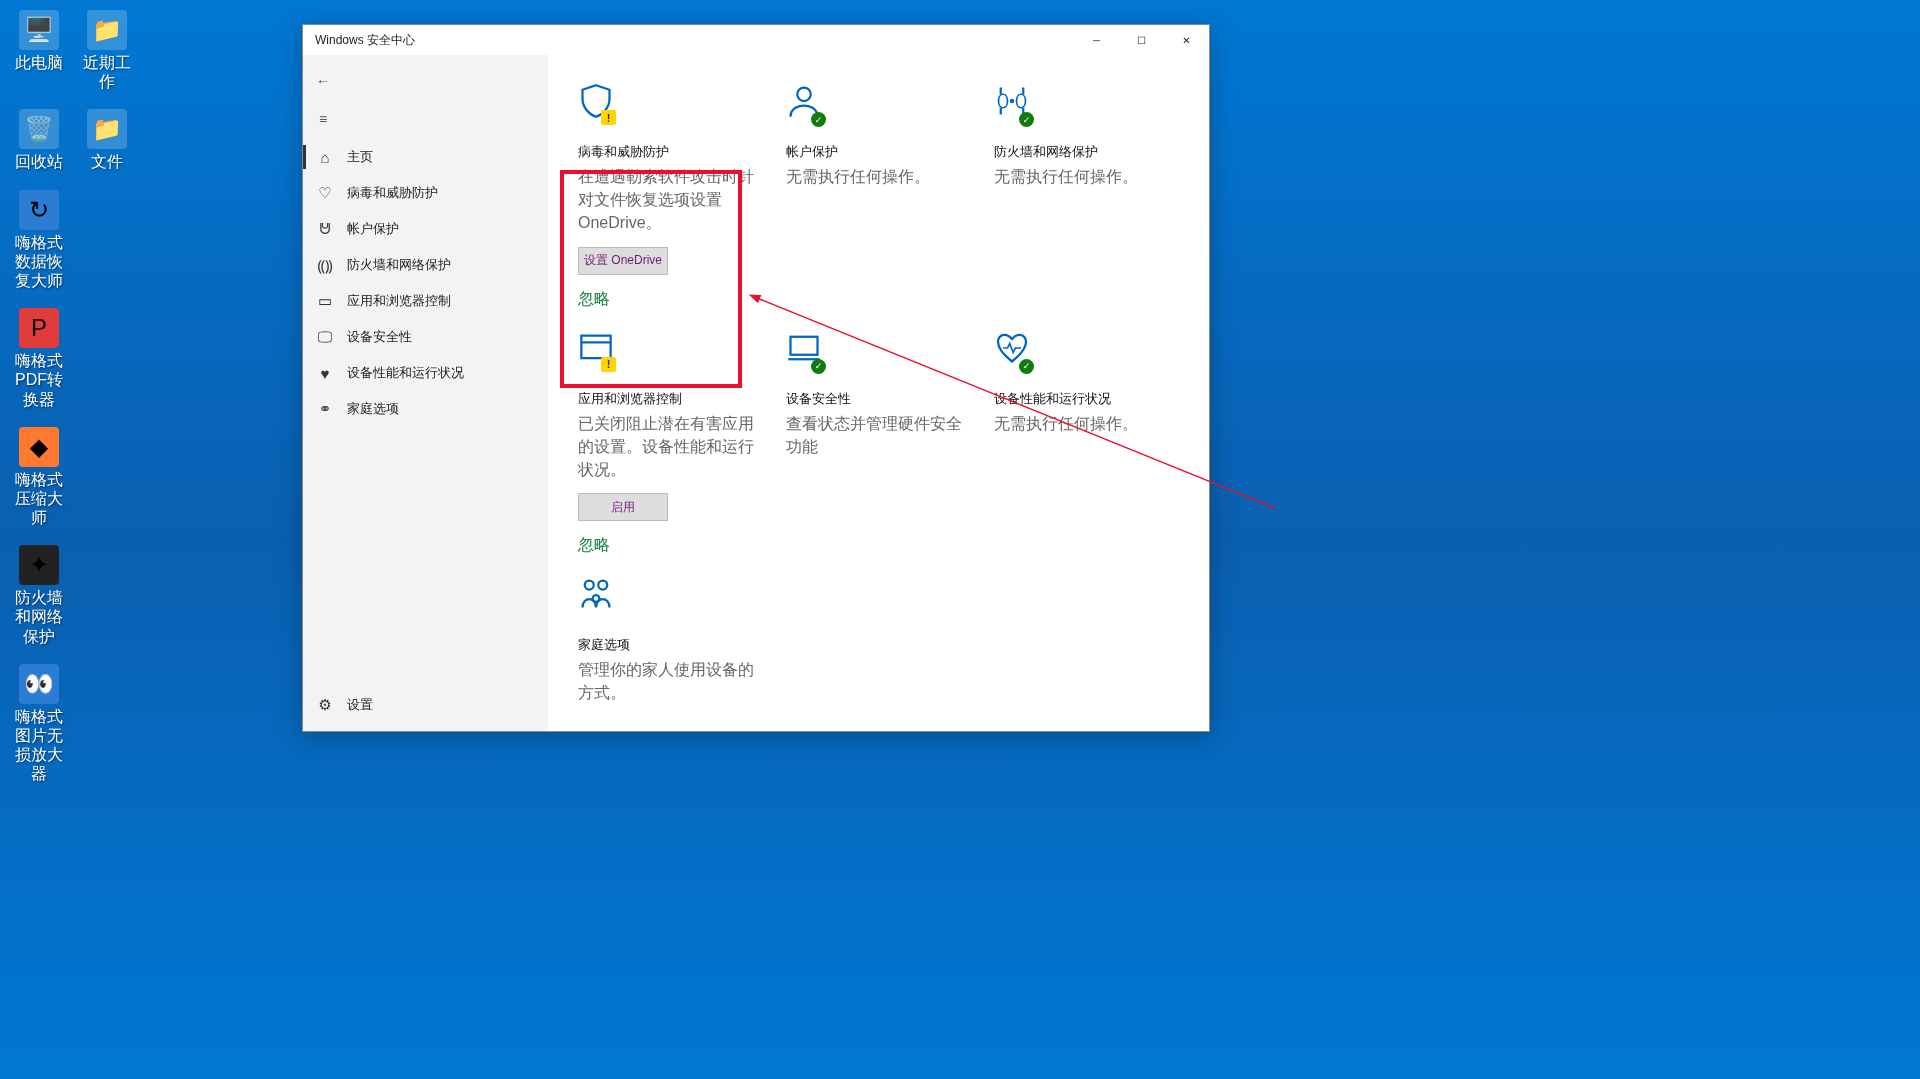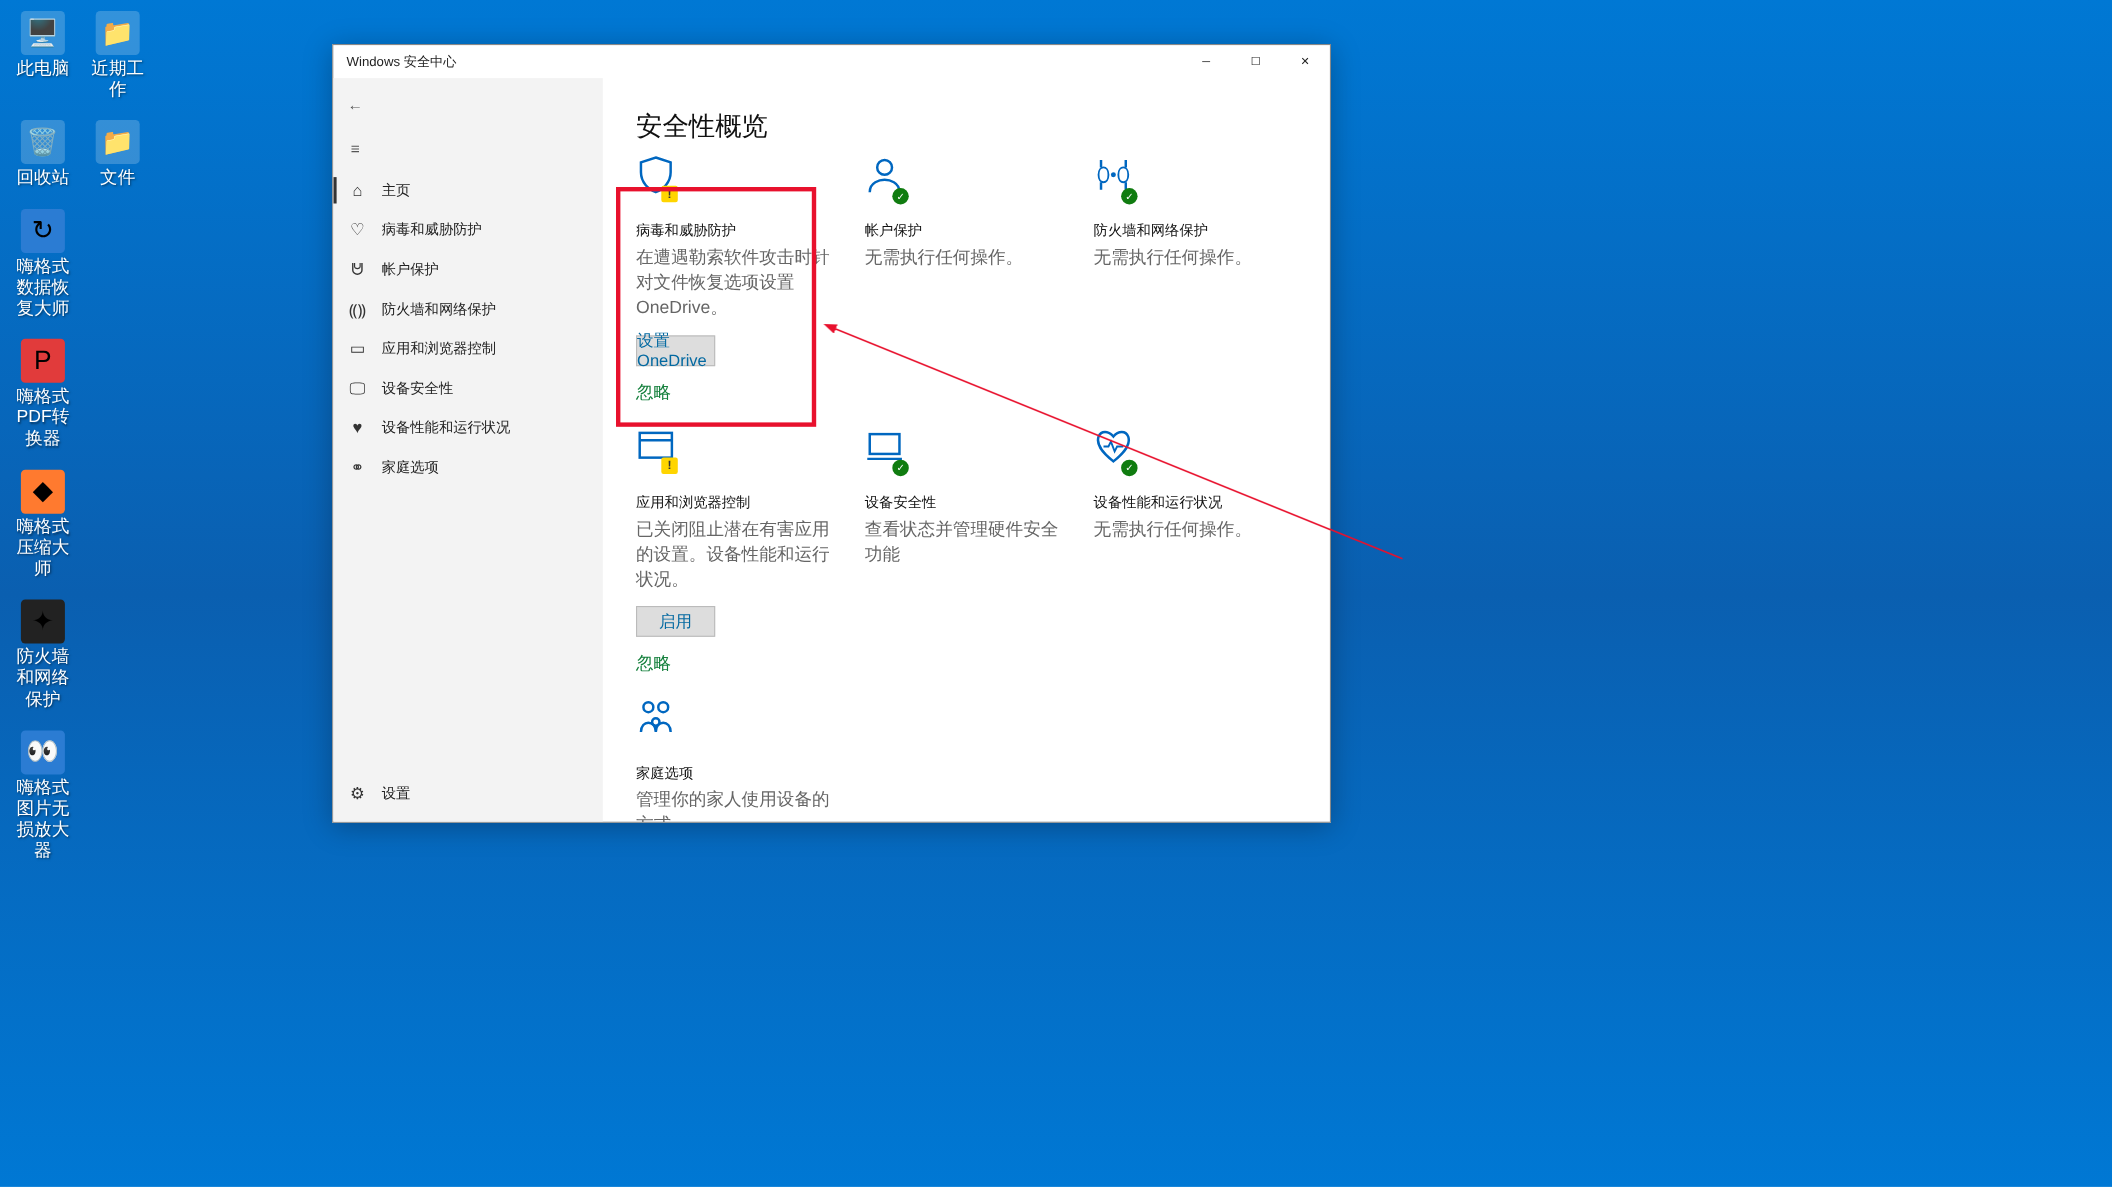--- a/index.html
+++ b/index.html
@@ -7,21 +7,21 @@
 body{background:linear-gradient(180deg,#0078d4 0%,#0a5fb0 50%,#0078d4 100%);position:relative}
 
 
 .desktop-icons{position:absolute;top:10px;left:8px;display:flex;flex-direction:column;gap:18px}
 .di{width:62px;display:flex;flex-direction:column;align-items:center;gap:3px;cursor:pointer}
 .di .ic{width:40px;height:40px;background:#fff3;border-radius:4px;display:flex;align-items:center;justify-content:center;font-size:24px}
 .di .lbl{color:#fff;font-size:16px;text-align:center;text-shadow:1px 1px 2px #0008;line-height:1.2}
 .di-row{display:flex;gap:6px}
 
 
-.window{position:absolute;top:40px;left:302px;width:908px;height:708px;background:#fff;border:1px solid #888;box-shadow:0 4px 24px #0004;display:flex;flex-direction:column}
+.window{position:absolute;top:24px;left:302px;width:908px;height:708px;background:#fff;border:1px solid #888;box-shadow:0 4px 24px #0004;display:flex;flex-direction:column}
 .titlebar{height:30px;display:flex;align-items:center;justify-content:space-between;padding-left:12px}
 .titlebar .ttl{font-size:12px;color:#222}
 .titlebar .controls{display:flex}
 .titlebar .controls .btn{width:45px;height:30px;display:flex;align-items:center;justify-content:center;font-size:10px;color:#222;cursor:pointer}
 
 .body{flex:1;display:flex;overflow:hidden}
 .sidebar{width:245px;background:#f3f3f3;display:flex;flex-direction:column;padding-top:6px;position:relative}
 .sb-top{display:flex;flex-direction:column}
 .sb-back,.sb-ham{width:40px;height:36px;display:flex;align-items:center;justify-content:center;color:#555;cursor:pointer;font-size:14px}
 .sb-back{margin-bottom:4px}
@@ -33,21 +33,21 @@
 
 .main{flex:1;padding:28px 30px 20px 30px;overflow:auto}
 .main h1{font-size:24px;font-weight:400;color:#111;margin-bottom:10px}
 .main .subtitle{font-size:12px;color:#555;margin-bottom:24px}
 .tiles{display:flex;flex-wrap:wrap;gap:20px 30px}
 .tile{width:178px;display:flex;flex-direction:column}
 .tile .ticon{height:46px;margin-bottom:14px;display:flex;align-items:flex-start}
 .tile .ticon svg{width:36px;height:36px}
 .tile .tname{font-size:13px;color:#111;margin-bottom:4px}
 .tile .tdesc{font-size:16px;color:#666;line-height:1.45}
-.tile .tbtn{margin-top:12px;width:72px;height:28px;background:#ddd;border:1px solid #bbb;font-size:15px;color:#0369a1;cursor:pointer;display:flex;align-items:center;justify-content:center}
+.tile .tbtn{margin-top:12px;width:90px;height:28px;background:#ddd;border:1px solid #bbb;font-size:12px;color:#701a75;cursor:pointer;display:flex;align-items:center;justify-content:center}
 .tile .tlink{margin-top:14px;font-size:16px;color:#15803d;cursor:pointer}
 .tile.highlighted{position:relative}
 .highlight-box{position:absolute;border:4px solid #e8112d;pointer-events:none}
 
 
 .arrow-svg{position:absolute;pointer-events:none}
 
 
 .bic{position:relative;display:inline-block}
 .badge-warn{position:absolute;right:-2px;bottom:-2px;width:15px;height:15px;background:#ffd500;border-radius:2px;display:flex;align-items:center;justify-content:center;font-size:11px;color:#333;font-weight:bold}
@@ -150,21 +150,20 @@
       </div>
       <div class="sb-bottom">
         <div class="nav-item">
             <span class="nic">⚙</span>
             <span>设置</span>
           </div>
       </div>
     </div>
 
     <div class="main">
-      <h1>安全性概览</h1>
 
       <div class="tiles">
 
         <div class="tile highlighted">
           <div class="ticon">
               <span class="bic">
             <svg viewBox="0 0 32 32">
                   <path d="M16 2 L28 6 V14 C28 22 22 28 16 30 C10 28 4 22 4 14 V6 Z" fill="none" stroke="#0067c0" stroke-width="2"></path>
                 </svg>
             <span class="badge-warn">!</span>

